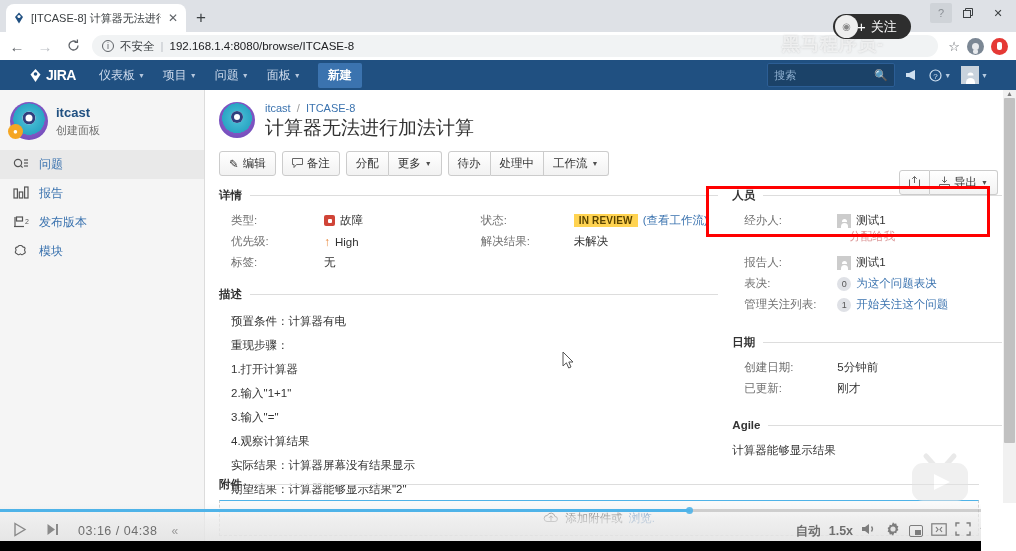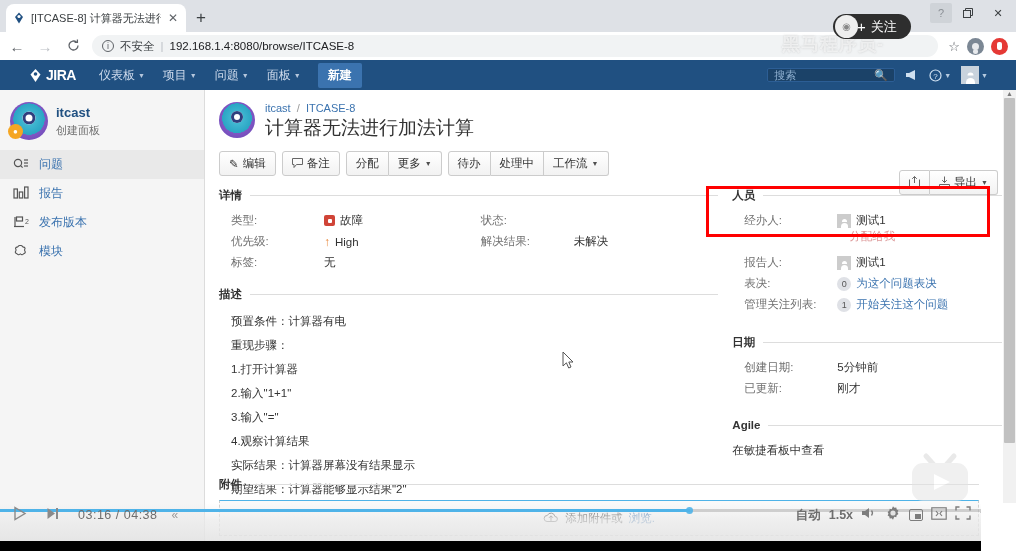--- a/index.html
+++ b/index.html
@@ -37,21 +37,21 @@
   .ext-red { width: 17px; height: 17px; border-radius: 50%; background: #e53935; display:flex;align-items:center;justify-content:center; }
   .ext-red::after { content:""; width:5px;height:8px;background:#fff;border-radius:2px; }
 
   
   .jira-nav { height: 30px; background: #205081; display: flex; align-items: center; padding: 0 28px; position: relative; }
   .jira-logo { display: flex; align-items: center; gap: 3px; color: #fff; font-weight: bold; font-size: 14px; margin-right: 14px; letter-spacing: -0.5px; }
   .nav-item { color: #d0dced; font-size: 12px; padding: 0 9px; height: 30px; display: flex; align-items: center; gap: 3px; }
   .caret { font-size: 7px; opacity: .85; }
   .nav-new { background: #3b73af; color: #fff; font-size: 12px; font-weight: bold; padding: 4px 10px; margin-left: 8px; border-radius: 2px; }
   .nav-right { margin-left: auto; display: flex; align-items: center; gap: 10px; }
-  .jsearch { width: 128px; height: 14px; background: #1b4268; border: 1px solid #2c5e95; border-radius: 2px; display: flex; align-items: center; padding: 0 6px; }
+  .jsearch { width: 128px; height: 24px; background: #1b4268; border: 1px solid #2c5e95; border-radius: 2px; display: flex; align-items: center; padding: 0 6px; }
   .jsearch input { background: transparent; border: 0; outline: 0; color: #cfe0f0; font-size: 11px; width: 100%; font-family: inherit; }
   .jsearch input::placeholder { color: #8fb0d0; }
   .jsearch .mag { color: #8fb0d0; font-size: 11px; }
   .navicon { color: #cfe0f0; font-size: 12px; display: flex; align-items: center; gap: 2px; }
   .avatar-sq { width: 18px; height: 18px; background: #c9d3dd; display: flex; align-items: flex-end; justify-content: center; overflow: hidden; }
   .avatar-sq::after { content:""; width: 9px; height: 6px; background:#fff; border-radius: 5px 5px 0 0; box-shadow: 0 -7px 0 -1.5px #fff; }
 
   
   .app { display: flex; height: 458px; background: #fff; }
   .sidebar { width: 205px; background: #f5f5f5; border-right: 1px solid #dcdcdc; padding-top: 10px; }
@@ -124,21 +124,21 @@
   .watermark { position: absolute; left: 782px; top: 32px; font-size: 18px; color: rgba(255,255,255,0.62); font-weight: bold; z-index: 49; text-shadow: 0 0 2px rgba(120,120,120,.35); letter-spacing: 1px; }
 
   .vlogo { position: absolute; right: 42px; bottom: 45px; width: 68px; height: 58px; z-index: 30; opacity: .55; }
 
   
   .player { position: absolute; left: 0; bottom: 0; width: 1016px; height: 48px; z-index: 60; }
   .p-scrim { position:absolute; inset:0; background: linear-gradient(to bottom, rgba(255,255,255,0) 0%, rgba(235,235,235,.75) 35%, rgba(225,225,225,.95) 100%); }
   .p-progress { position: absolute; left: 0; top: 6px; width: 1016px; height: 3px; background: rgba(160,160,160,.45); }
   .p-progress .played { position:absolute; left:0; top:0; height:3px; width: 690px; background:#4fb3e8; }
   .p-progress .dot { position: absolute; left: 686px; top: -2px; width: 7px; height: 7px; border-radius: 50%; background: #4fb3e8; opacity:.9; }
-  .p-controls { position: absolute; left: 0; bottom: 16px; width: 1016px; height: 40px; display: flex; align-items: center; padding: 0 12px; color: #6e6e6e; }
+  .p-controls { position: absolute; left: 0; bottom: 0; width: 1016px; height: 40px; display: flex; align-items: center; padding: 0 12px; color: #6e6e6e; }
   .pc { font-size: 15px; margin-right: 18px; color: #7d7d7d; }
   .ptime { font-size: 12.5px; color: #6e6e6e; letter-spacing: .5px; margin-right: 14px; }
   .pcollapse { font-size: 12px; color: #9a9a9a; }
   .p-right { margin-left: auto; display: flex; align-items: center; gap: 8px; }
   .p-right .lbl { font-size: 12.5px; color: #6e6e6e; font-weight: bold; }
   .p-tailcaret { font-size: 9px; color: #9a9a9a; margin-left: -10px; }
   .blackbar { position: absolute; left: 0; bottom: 0; width: 1016px; height: 10px; background: #000; z-index: 61; }
   .rightpane-white { position: absolute; right: 0; bottom: 0; width: 35px; height: 48px; background: #fff; z-index: 62; }
   .icon-sq { width: 14px; height: 12px; border: 1.6px solid #7d7d7d; border-radius: 2px; position: relative; }
   .icon-sq.pip::after { content:""; position:absolute; right:1px; bottom:1px; width:6px; height:5px; background:#7d7d7d; }
@@ -385,20 +385,24 @@
                 </span>
               </div>
               <div class="kv">
                 <span class="k">标签:</span>
                 <span class="v">无</span>
               </div>
             </div>
             <div>
               <div class="kv">
                 <span class="k">状态:</span>
+                <span class="v">
+                  <span class="badge-review">IN REVIEW</span>
+                  <span class="link">(查看工作流)</span>
+                </span>
               </div>
               <div class="kv">
                 <span class="k">解决结果:</span>
                 <span class="v">未解决</span>
               </div>
             </div>
           </div>
 
           <div class="sec-title" style="margin-top:14px">描述</div>
           <div class="desc-line">预置条件：计算器有电</div>
@@ -447,21 +451,21 @@
           <div class="kv">
             <span class="k">创建日期:</span>
             <span class="v">5分钟前</span>
           </div>
           <div class="kv">
             <span class="k">已更新:</span>
             <span class="v">刚才</span>
           </div>
 
           <div class="sec-title" style="margin-top:20px">Agile</div>
-          <div class="desc-line link" style="padding-left:0">在敏捷看板中查看</div>
+          <div class="desc-line link" style="padding-left:0">计算器能够显示结果</div>
         </div>
       </div>
 
       <div class="attach-sec">
         <div class="sec-title">附件</div>
         <div class="attach-drop">
           <span>
             <svg width="16" height="12" viewBox="0 0 16 12">
                 <path d="M4 10.5a3 3 0 0 1 .3-6 4 4 0 0 1 7.6 1 2.5 2.5 0 0 1 0 5z" fill="none" stroke="#666"></path>
                 <path d="M8 10V5M6 6.8 8 4.8 10 6.8" fill="none" stroke="#666"></path>

